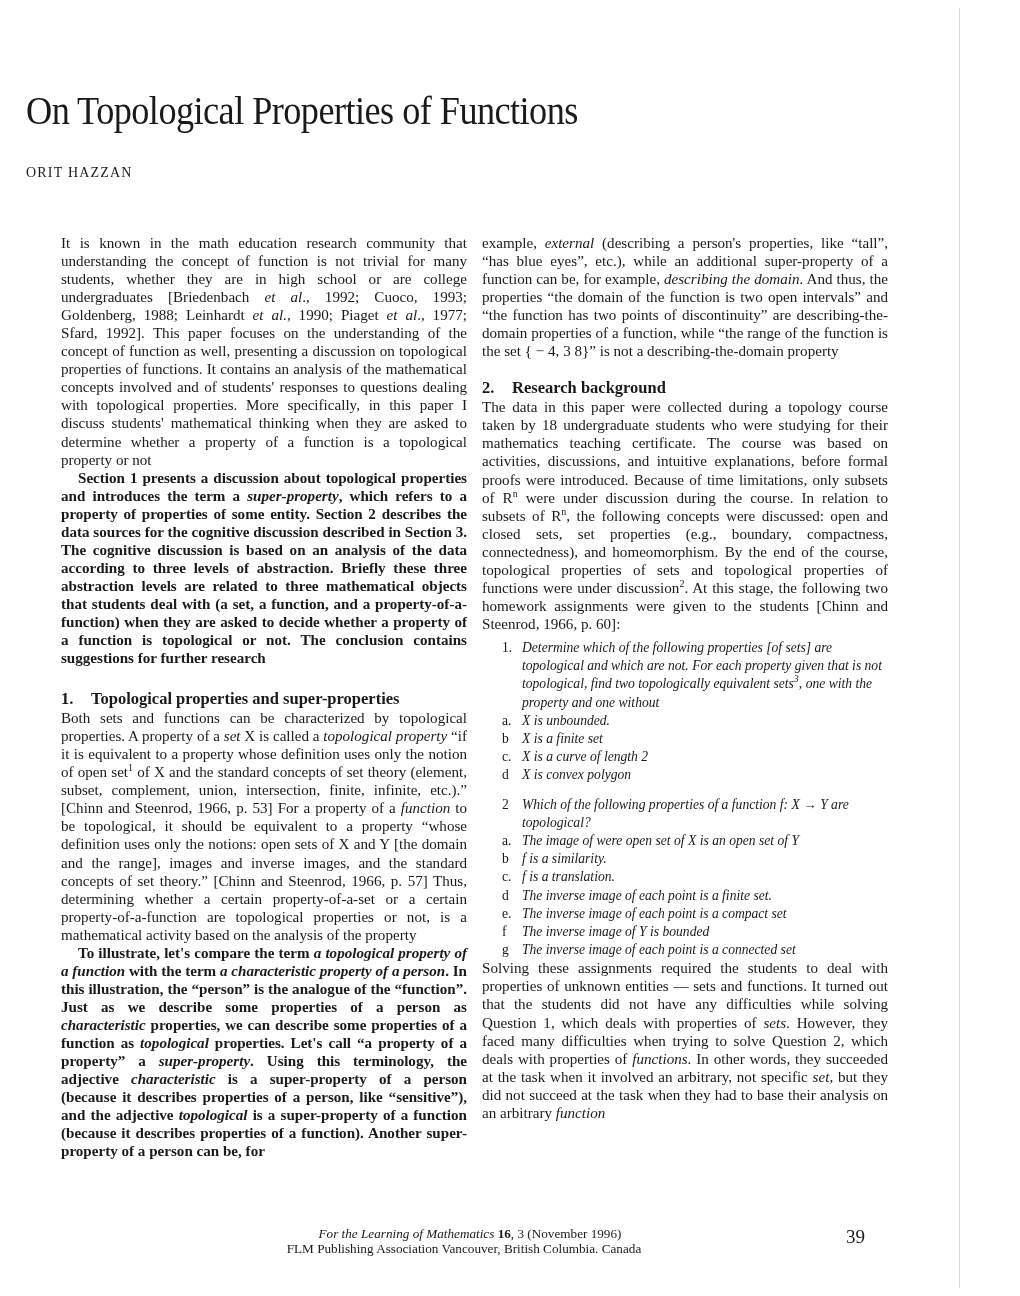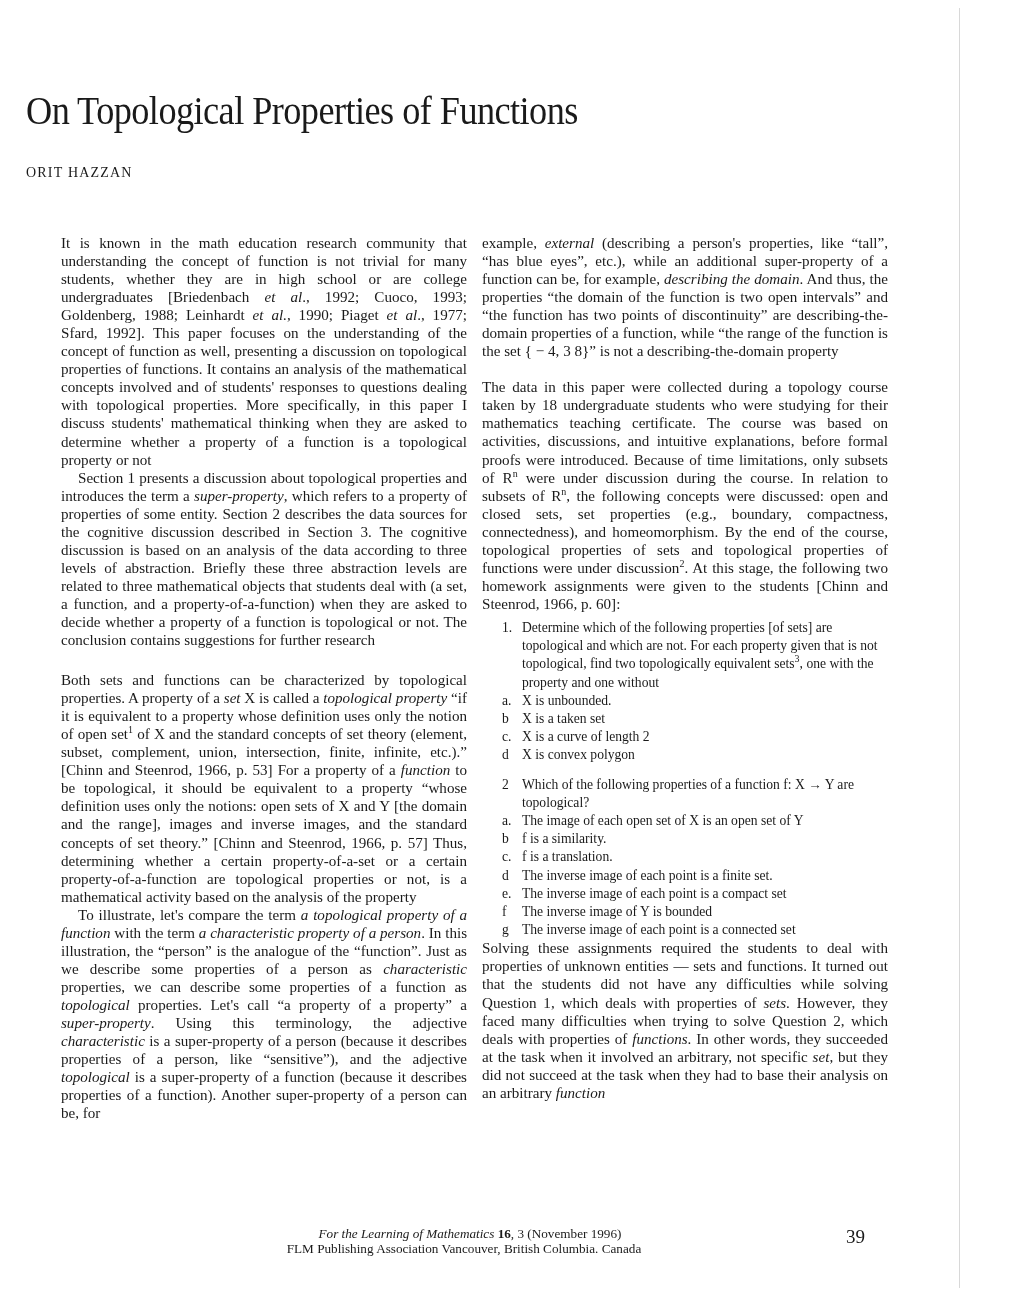--- a/index.html
+++ b/index.html
@@ -4,91 +4,93 @@
 <style>
   html, body { margin: 0; padding: 0; background: #ffffff; }
   body { width: 1020px; height: 1296px; position: relative; overflow: hidden; color: #1a1a1a; font-family: "Liberation Serif", serif; }
   .edge-line { position: absolute; left: 959px; top: 8px; width: 1px; height: 1280px; background: #d8d8d8; }
   .title { position: absolute; left: 26px; top: 88px; font-size: 39px; letter-spacing: -0.6px; font-weight: normal; margin: 0; transform: scaleX(0.93); transform-origin: left top; white-space: nowrap; }
   .author { position: absolute; left: 26px; top: 165px; font-size: 14px; font-weight: normal; letter-spacing: 1.2px; margin: 0; }
   .col { position: absolute; top: 234px; width: 406px; font-size: 15.1px; line-height: 18.05px; text-align: justify; }
   .col.left { left: 33px; margin-left: 28px; }
   .col.right { left: 482px; }
   .col p { margin: 0; }
-  .col p.indent { text-indent: 17px; }
+  .col p.indent { text-indent: 17px; font-weight: bold; }
   em { font-style: italic; }
   sup { font-size: 10px; line-height: 0; vertical-align: 6px; }
   .sec-head { font-weight: bold; font-size: 16.5px; margin: 0; line-height: 20px; text-align: left; white-space: nowrap; }
   .sec-head .num { display: inline-block; width: 30px; }
   .gap-before-sec1 { height: 22px; }
   .gap-before-sec2 { height: 18px; }
   .qlist { margin: 6px 0 0 0; padding: 0; font-size: 13.6px; line-height: 18.2px; text-align: left; }
   .qrow { display: flex; }
   .qrow .lbl { width: 36px; padding-left: 20px; box-sizing: border-box; flex: none; }
-  .qrow .txt { flex: 1; padding-left: 4px; }
+  .qrow .txt { flex: 1; padding-left: 4px; font-style: italic; }
   .qgap { height: 11px; }
   .after-q { margin-top: 9px; }
   .footer { position: absolute; top: 1226px; left: 270px; font-size: 13.2px; line-height: 15px; text-align: center; width: 388px; }
   .footer .journal em { font-style: italic; margin-left: 12px; }
   .page-num { position: absolute; left: 846px; top: 1226px; font-size: 19px; }
 </style>
 </head>
 <body>
 
 <div class="edge-line"></div>
 
 <h1 class="title">On Topological Properties of Functions</h1>
 <div class="author">ORIT HAZZAN</div>
 
 <div class="col left">
   <p><span>It is known in the math education research community that understanding the concept of function is not trivial for many students, whether they are in high school or are college undergraduates [Briedenbach </span><em>et al</em><span>., 1992; Cuoco, 1993; Goldenberg, 1988; Leinhardt </span><em>et al.</em><span>, 1990; Piaget </span><em>et al</em><span>., 1977; Sfard, 1992]. This paper focuses on the understanding of the concept of function as well, presenting a discussion on topological properties of functions. It contains an analysis of the mathematical concepts involved and of students' responses to questions dealing with topological properties. More specifically, in this paper I discuss students' mathematical thinking when they are asked to determine whether a property of a function is a topological property or not</span></p>
   <p class="indent"><span>Section 1 presents a discussion about topological properties and introduces the term a </span><em>super-property</em><span>, which refers to a property of properties of some entity. Section 2 describes the data sources for the cognitive discussion described in Section 3. The cognitive discussion is based on an analysis of the data according to three levels of abstraction. Briefly these three abstraction levels are related to three mathematical objects that students deal with (a set, a function, and a property-of-a-function) when they are asked to decide whether a property of a function is topological or not. The conclusion contains suggestions for further research</span></p>
 
   <div class="gap-before-sec1"></div>
+  <div class="sec-head"><span class="num">1.</span><span>Topological properties and super-properties</span></div>
   <p><span>Both sets and functions can be characterized by topological properties. A property of a </span><em>set</em><span> X is called a </span><em>topological property</em><span> “if it is equivalent to a property whose definition uses only the notion of open set</span><sup>1</sup><span> of X and the standard concepts of set theory (element, subset, complement, union, intersection, finite, infinite, etc.).” [Chinn and Steenrod, 1966, p. 53] For a property of a </span><em>function</em><span> to be topological, it should be equivalent to a property “whose definition uses only the notions: open sets of X and Y [the domain and the range], images and inverse images, and the standard concepts of set theory.” [Chinn and Steenrod, 1966, p. 57] Thus, determining whether a certain property-of-a-set or a certain property-of-a-function are topological properties or not, is a mathematical activity based on the analysis of the property</span></p>
   <p class="indent"><span>To illustrate, let's compare the term </span><em>a topological property of a function</em><span> with the term </span><em>a characteristic property of a person</em><span>. In this illustration, the “person” is the analogue of the “function”. Just as we describe some properties of a person as </span><em>characteristic</em><span> properties, we can describe some properties of a function as </span><em>topological</em><span> properties. Let's call “a property of a property” a </span><em>super-property</em><span>. Using this terminology, the adjective </span><em>characteristic</em><span> is a super-property of a person (because it describes properties of a person, like “sensitive”), and the adjective </span><em>topological</em><span> is a super-property of a function (because it describes properties of a function). Another super-property of a person can be, for</span></p>
 </div>
 
 <div class="col right">
   <p><span>example, </span><em>external</em><span> (describing a person's properties, like “tall”, “has blue eyes”, etc.), while an additional super-property of a function can be, for example, </span><em>describing the domain</em><span>. And thus, the properties “the domain of the function is two open intervals” and “the function has two points of discontinuity” are describing-the-domain properties of a function, while “the range of the function is the set { − 4, 3 8}” is not a describing-the-domain property</span></p>
 
   <div class="gap-before-sec2"></div>
+  <div class="sec-head"><span class="num">2.</span><span>Research background</span></div>
   <p><span>The data in this paper were collected during a topology course taken by 18 undergraduate students who were studying for their mathematics teaching certificate. The course was based on activities, discussions, and intuitive explanations, before formal proofs were introduced. Because of time limitations, only subsets of R</span><sup>n</sup><span> were under discussion during the course. In relation to subsets of R</span><sup>n</sup><span>, the following concepts were discussed: open and closed sets, set properties (e.g., boundary, compactness, connectedness), and homeomorphism. By the end of the course, topological properties of sets and topological properties of functions were under discussion</span><sup>2</sup><span>. At this stage, the following two homework assignments were given to the students [Chinn and Steenrod, 1966, p. 60]:</span></p>
 
   <div class="qlist">
     <div class="qrow">
       <span class="lbl">1.</span>
       <span class="txt"><span>Determine which of the following properties [of sets] are topological and which are not. For each property given that is not topological, find two topologically equivalent sets</span><sup>3</sup><span>, one with the property and one without</span></span>
     </div>
     <div class="qrow">
         <span class="lbl">a.</span>
         <span class="txt">X is unbounded.</span>
       </div>
     <div class="qrow">
         <span class="lbl">b</span>
-        <span class="txt">X is a taken set</span>
+        <span class="txt">X is a finite set</span>
       </div>
     <div class="qrow">
         <span class="lbl">c.</span>
         <span class="txt">X is a curve of length 2</span>
       </div>
     <div class="qrow">
         <span class="lbl">d</span>
         <span class="txt">X is convex polygon</span>
       </div>
 
     <div class="qgap"></div>
 
     <div class="qrow">
       <span class="lbl">2</span>
       <span class="txt">Which of the following properties of a function f: X → Y are topological?</span>
     </div>
     <div class="qrow">
         <span class="lbl">a.</span>
-        <span class="txt">The image of each open set of X is an open set of Y</span>
+        <span class="txt">The image of were open set of X is an open set of Y</span>
       </div>
     <div class="qrow">
         <span class="lbl">b</span>
         <span class="txt">f is a similarity.</span>
       </div>
     <div class="qrow">
         <span class="lbl">c.</span>
         <span class="txt">f is a translation.</span>
       </div>
     <div class="qrow">

